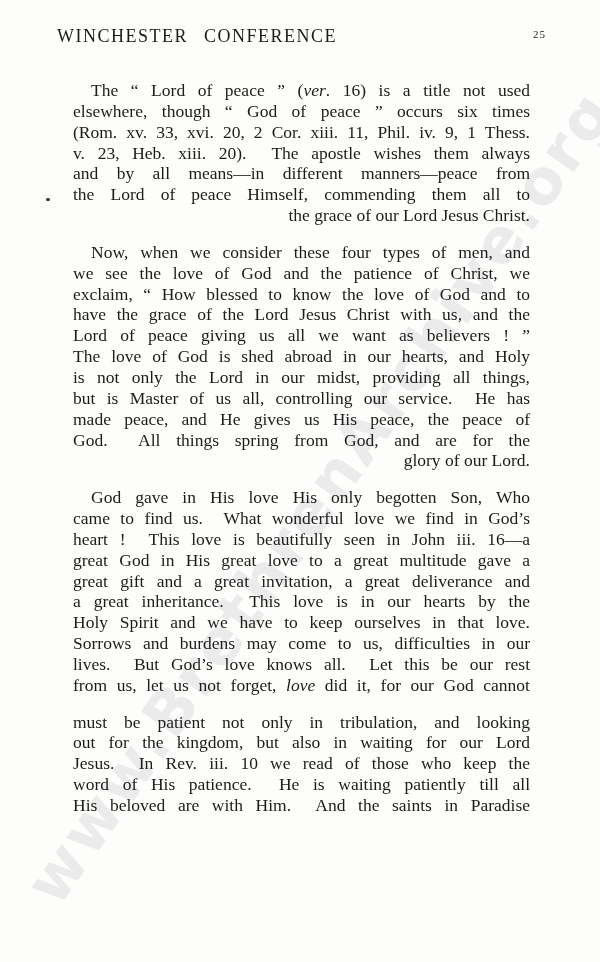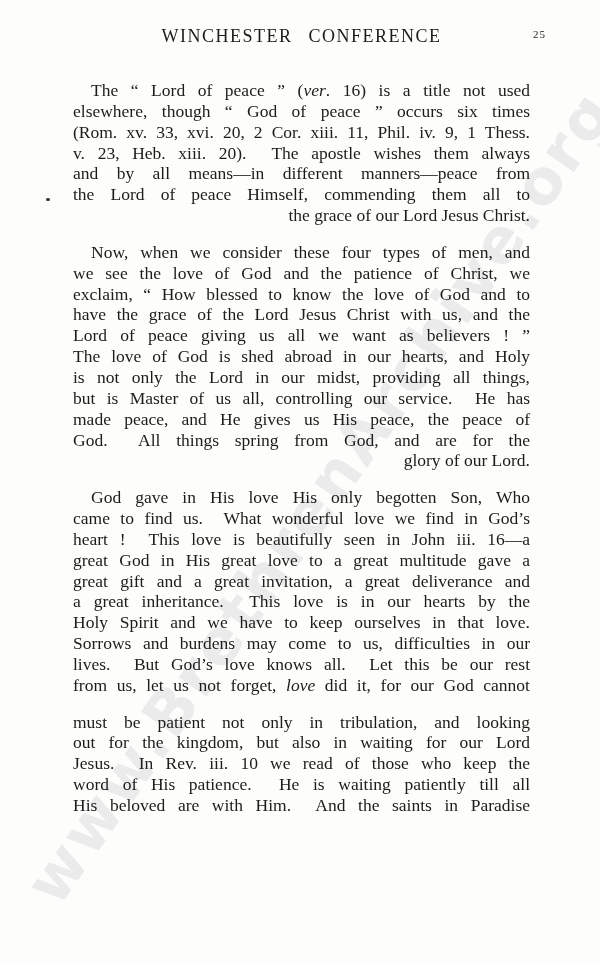--- a/index.html
+++ b/index.html
@@ -29,21 +29,20 @@
     z-index:0;
     user-select:none;
   }
   .header{
     position:absolute;
     left:57px;top:26px;width:489px;height:22px;
     z-index:1;
   }
   .header .title{
     display:block;
-    text-align:center;
     font-size:18px;
     letter-spacing:1.5px;
     word-spacing:10px;
     color:var(--ink);
   }
   .header .pagenum{
     position:absolute;
     right:0;top:2px;
     font-size:11px;
     letter-spacing:1px;

